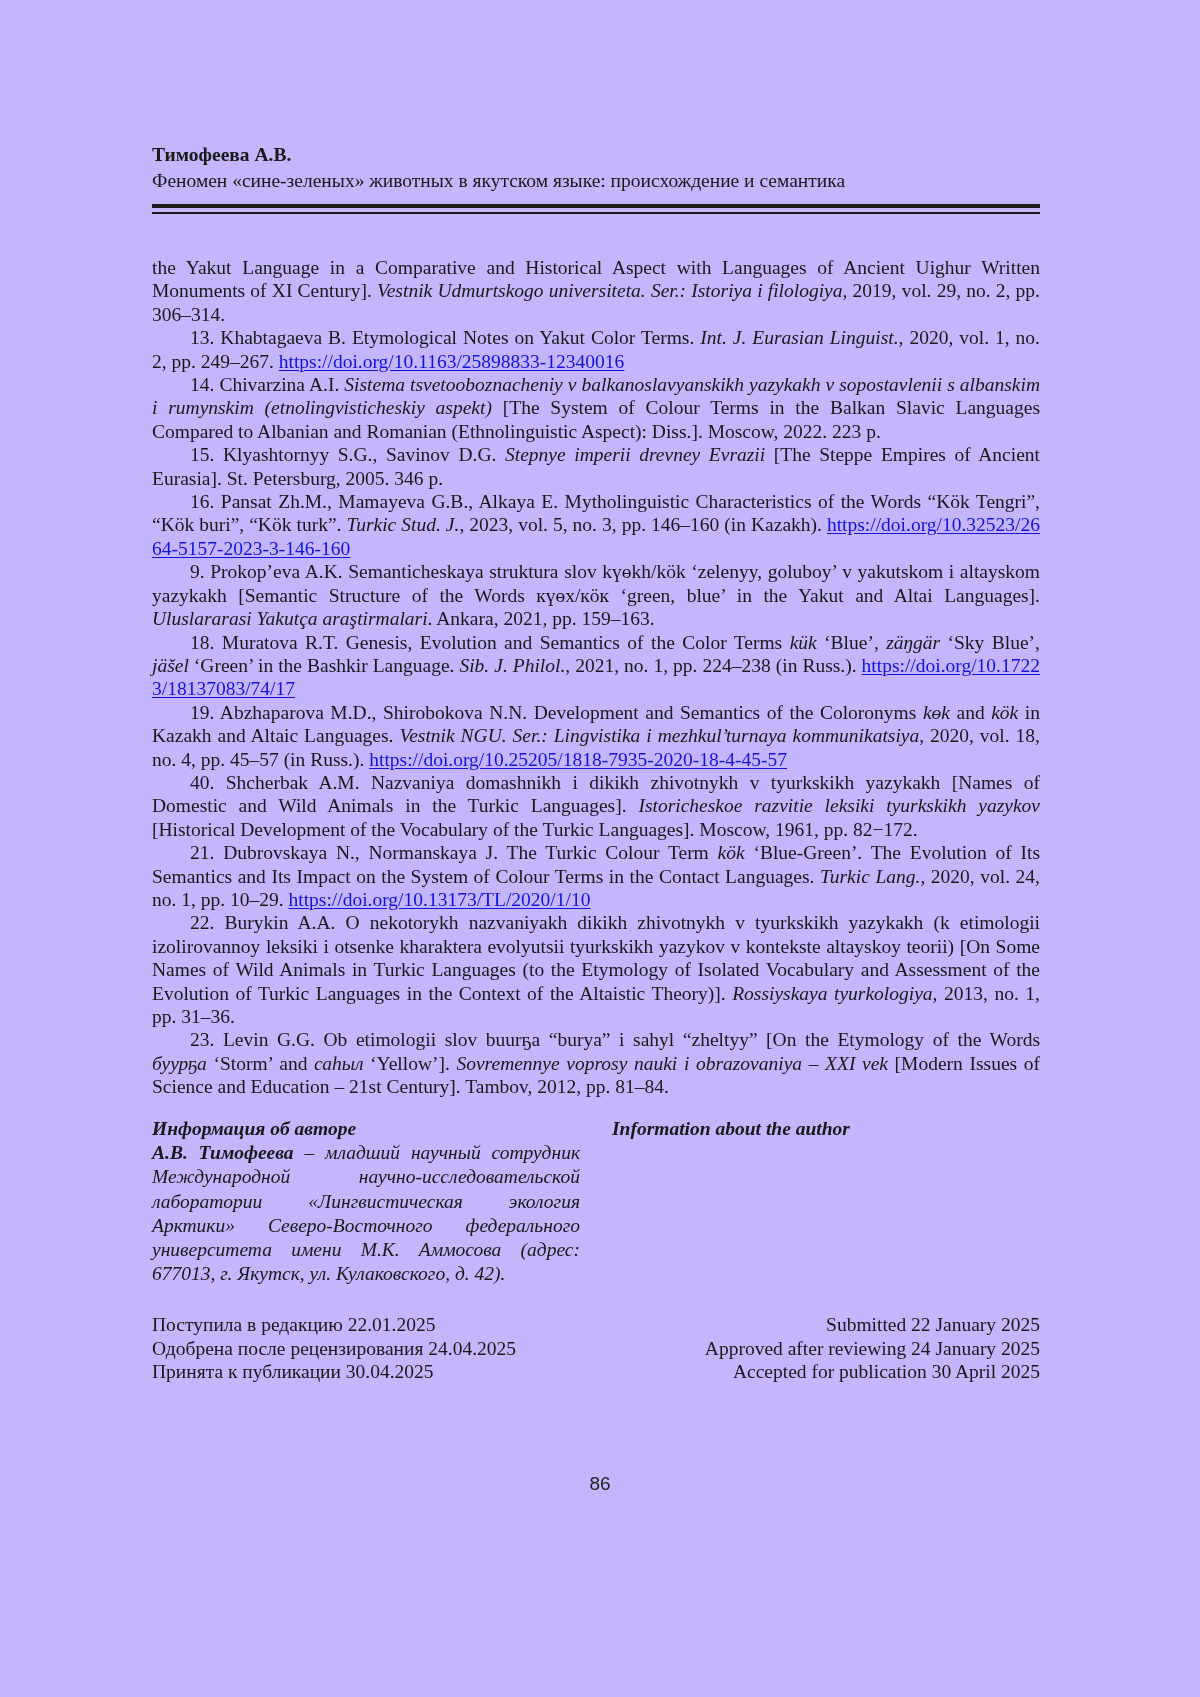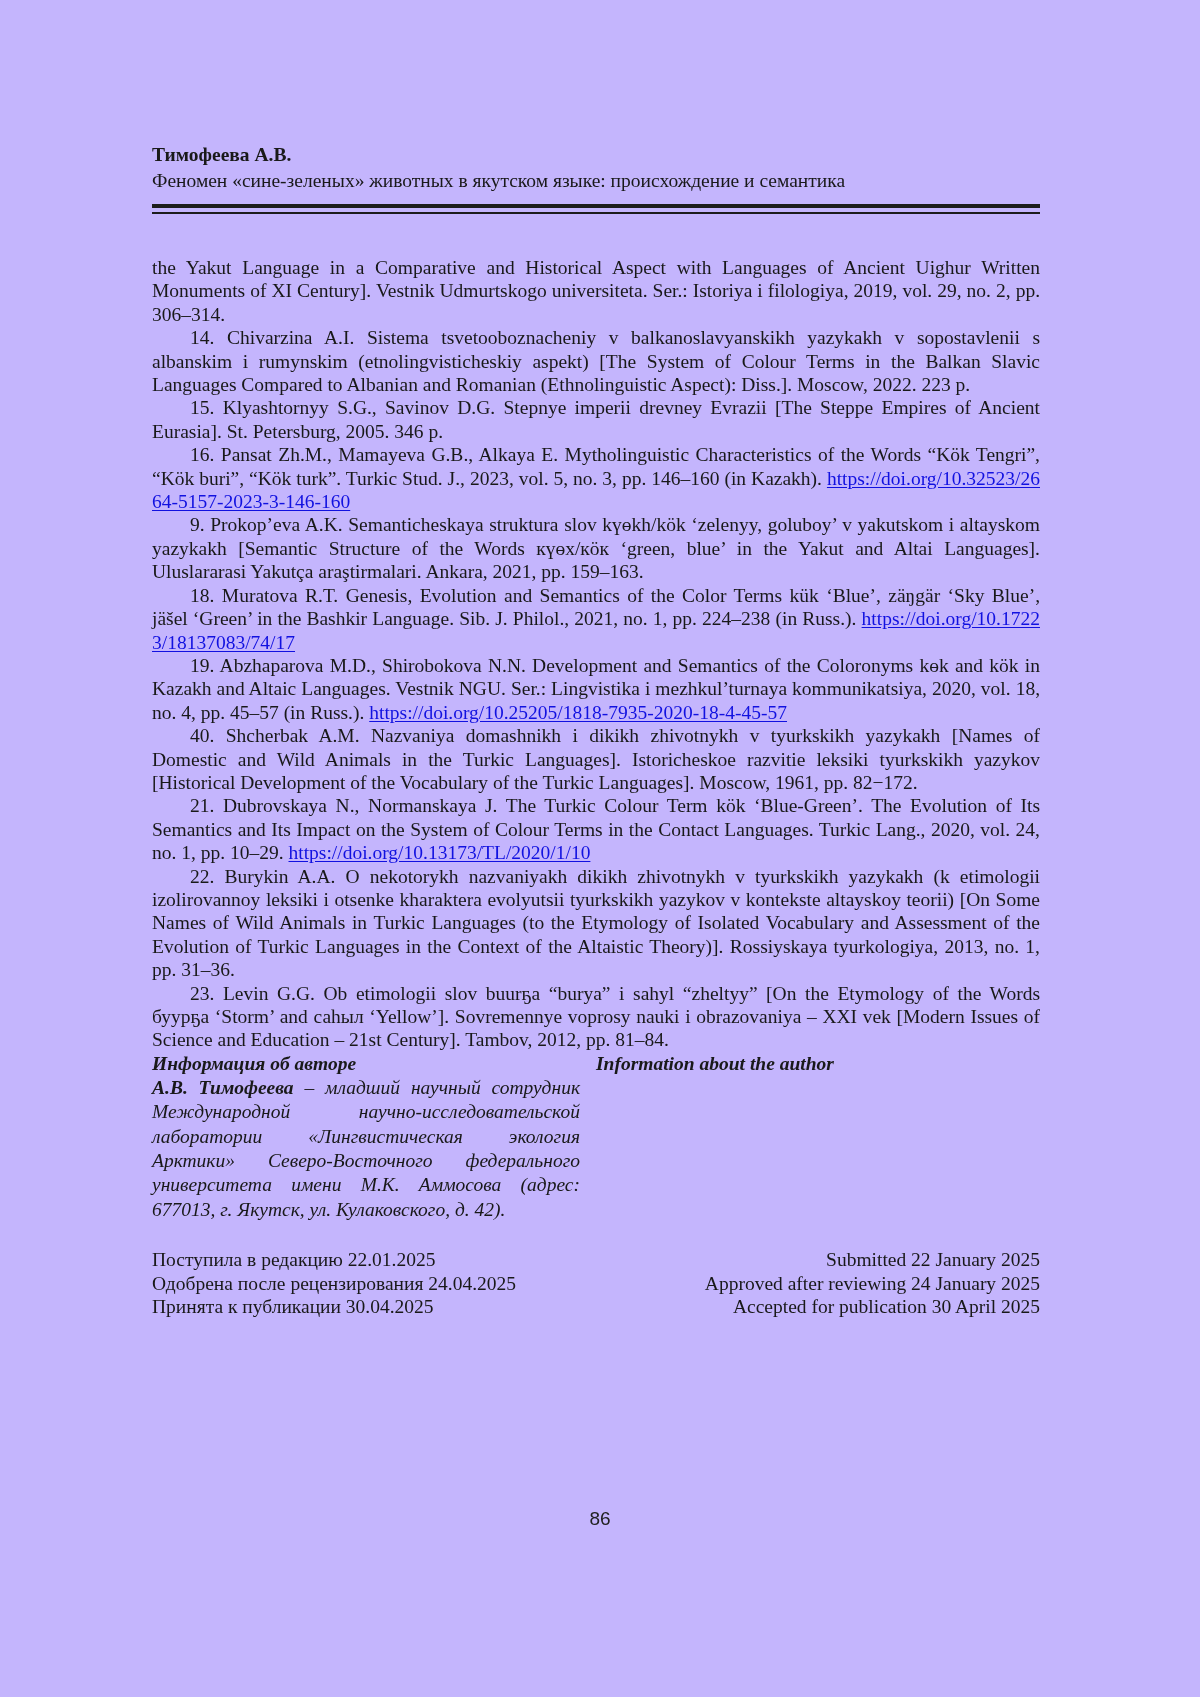--- a/index.html
+++ b/index.html
@@ -27,31 +27,32 @@
   .double-rule .bar-thin { height: 2.5px; background: #1c1c1c; }
 
   .references {
     margin-top: 42px;
     font-size: 19.5px;
     line-height: 23.4px;
     text-align: justify;
   }
   .ref { margin: 0; text-indent: 38px; }
   .ref.noindent { text-indent: 0; }
-  .it { }
+  .it { font-style: italic; }
   a.doi {
     color: var(--link, #1111e0);
     text-decoration: underline;
     text-underline-offset: 2px;
     word-break: break-all;
   }
 
   .info-section {
     display: flex;
-    gap: 16px;
+    gap: 32px;
+    margin-top: 18px;
     font-style: italic;
     font-size: 19.5px;
     line-height: 24.3px;
   }
   .info-col { width: 428px; text-align: justify; }
   .info-heading { font-weight: bold; margin: 0; }
   .info-body { margin: 0; }
   .info-name { font-weight: bold; }
 
   .dates-section {
@@ -62,21 +63,21 @@
     line-height: 23.8px;
     gap: 42px;
   }
   .dates-col-ru { text-align: left; }
   .dates-col-en { text-align: right; }
 
   .page-number {
     position: absolute;
     left: 0;
     right: 0;
-    top: 1508px;
+    top: 1473px;
     text-align: center;
     font-family: "Liberation Sans", "DejaVu Sans", sans-serif;
     font-size: 19px;
     color: #222222;
   }
 </style>
 </head>
 <body>
 
 <div class="page">
@@ -87,20 +88,21 @@
       <div class="running-title">Феномен «сине-зеленых» животных в якутском языке: происхождение и семантика</div>
       <div class="double-rule">
         <div class="bar-thick"></div>
         <div class="bar-gap"></div>
         <div class="bar-thin"></div>
       </div>
     </div>
 
     <div class="references">
         <p class="ref noindent"><span>the Yakut Language in a Comparative and Historical Aspect with Languages of Ancient Uighur Written Monuments of XI Century]. </span><span class="it">Vestnik Udmurtskogo universiteta. Ser.: Istoriya i filologiya</span><span>, 2019, vol. 29, no. 2, pp. 306–314.</span></p>
+        <p class="ref"><span>13. Khabtagaeva B. Etymological Notes on Yakut Color Terms. </span><span class="it">Int. J. Eurasian Linguist.</span><span>, 2020, vol. 1, no. 2, pp. 249–267. </span><a href="#" class="doi">https://doi.org/10.1163/25898833-12340016</a></p>
         <p class="ref"><span>14. Chivarzina A.I. </span><span class="it">Sistema tsvetooboznacheniy v balkanoslavyanskikh yazykakh v sopostavlenii s albanskim i rumynskim (etnolingvisticheskiy aspekt)</span><span> [The System of Colour Terms in the Balkan Slavic Languages Compared to Albanian and Romanian (Ethnolinguistic Aspect): Diss.]. Moscow, 2022. 223 p.</span></p>
         <p class="ref"><span>15. Klyashtornyy S.G., Savinov D.G. </span><span class="it">Stepnye imperii drevney Evrazii</span><span> [The Steppe Empires of Ancient Eurasia]. St. Petersburg, 2005. 346 p.</span></p>
         <p class="ref"><span>16. Pansat Zh.M., Mamayeva G.B., Alkaya E. Mytholinguistic Characteristics of the Words “Kök Tengri”, “Kök buri”, “Kök turk”. </span><span class="it">Turkic Stud. J.</span><span>, 2023, vol. 5, no. 3, pp. 146–160 (in Kazakh). </span><a href="#" class="doi">https://doi.org/10.32523/2664-5157-2023-3-146-160</a></p>
         <p class="ref"><span>9. Prokop’eva A.K. Semanticheskaya struktura slov kүөkh/kök ‘zelenyy, goluboy’ v yakutskom i altayskom yazykakh [Semantic Structure of the Words күөх/кöк ‘green, blue’ in the Yakut and Altai Languages]. </span><span class="it">Uluslararasi Yakutça araştirmalari</span><span>. Ankara, 2021, pp. 159–163.</span></p>
         <p class="ref"><span>18. Muratova R.T. Genesis, Evolution and Semantics of the Color Terms </span><span class="it">kük</span><span> ‘Blue’, </span><span class="it">zäŋgär</span><span> ‘Sky Blue’, </span><span class="it">jäšel</span><span> ‘Green’ in the Bashkir Language. </span><span class="it">Sib. J. Philol.</span><span>, 2021, no. 1, pp. 224–238 (in Russ.). </span><a href="#" class="doi">https://doi.org/10.17223/18137083/74/17</a></p>
         <p class="ref"><span>19. Abzhaparova M.D., Shirobokova N.N. Development and Semantics of the Coloronyms </span><span class="it">kөk</span><span> and </span><span class="it">kök</span><span> in Kazakh and Altaic Languages. </span><span class="it">Vestnik NGU. Ser.: Lingvistika i mezhkul’turnaya kommunikatsiya</span><span>, 2020, vol. 18, no. 4, pp. 45–57 (in Russ.). </span><a href="#" class="doi">https://doi.org/10.25205/1818-7935-2020-18-4-45-57</a></p>
         <p class="ref"><span>40. Shcherbak A.M. Nazvaniya domashnikh i dikikh zhivotnykh v tyurkskikh yazykakh [Names of Domestic and Wild Animals in the Turkic Languages]. </span><span class="it">Istoricheskoe razvitie leksiki tyurkskikh yazykov</span><span> [Historical Development of the Vocabulary of the Turkic Languages]. Moscow, 1961, pp. 82−172.</span></p>
         <p class="ref"><span>21. Dubrovskaya N., Normanskaya J. The Turkic Colour Term </span><span class="it">kök</span><span> ‘Blue-Green’. The Evolution of Its Semantics and Its Impact on the System of Colour Terms in the Contact Languages. </span><span class="it">Turkic Lang.</span><span>, 2020, vol. 24, no. 1, pp. 10–29. </span><a href="#" class="doi">https://doi.org/10.13173/TL/2020/1/10</a></p>
         <p class="ref"><span>22. Burykin A.A. O nekotorykh nazvaniyakh dikikh zhivotnykh v tyurkskikh yazykakh (k etimologii izolirovannoy leksiki i otsenke kharaktera evolyutsii tyurkskikh yazykov v kontekste altayskoy teorii) [On Some Names of Wild Animals in Turkic Languages (to the Etymology of Isolated Vocabulary and Assessment of the Evolution of Turkic Languages in the Context of the Altaistic Theory)]. </span><span class="it">Rossiyskaya tyurkologiya</span><span>, 2013, no. 1, pp. 31–36.</span></p>
         <p class="ref"><span>23. Levin G.G. Ob etimologii slov buurҕa “burya” i sahyl “zheltyy” [On the Etymology of the Words </span><span class="it">буурҕа</span><span> ‘Storm’ and </span><span class="it">саһыл</span><span> ‘Yellow’]. </span><span class="it">Sovremennye voprosy nauki i obrazovaniya – XXI vek</span><span> [Modern Issues of Science and Education – 21st Century]. Tambov, 2012, pp. 81–84.</span></p>

